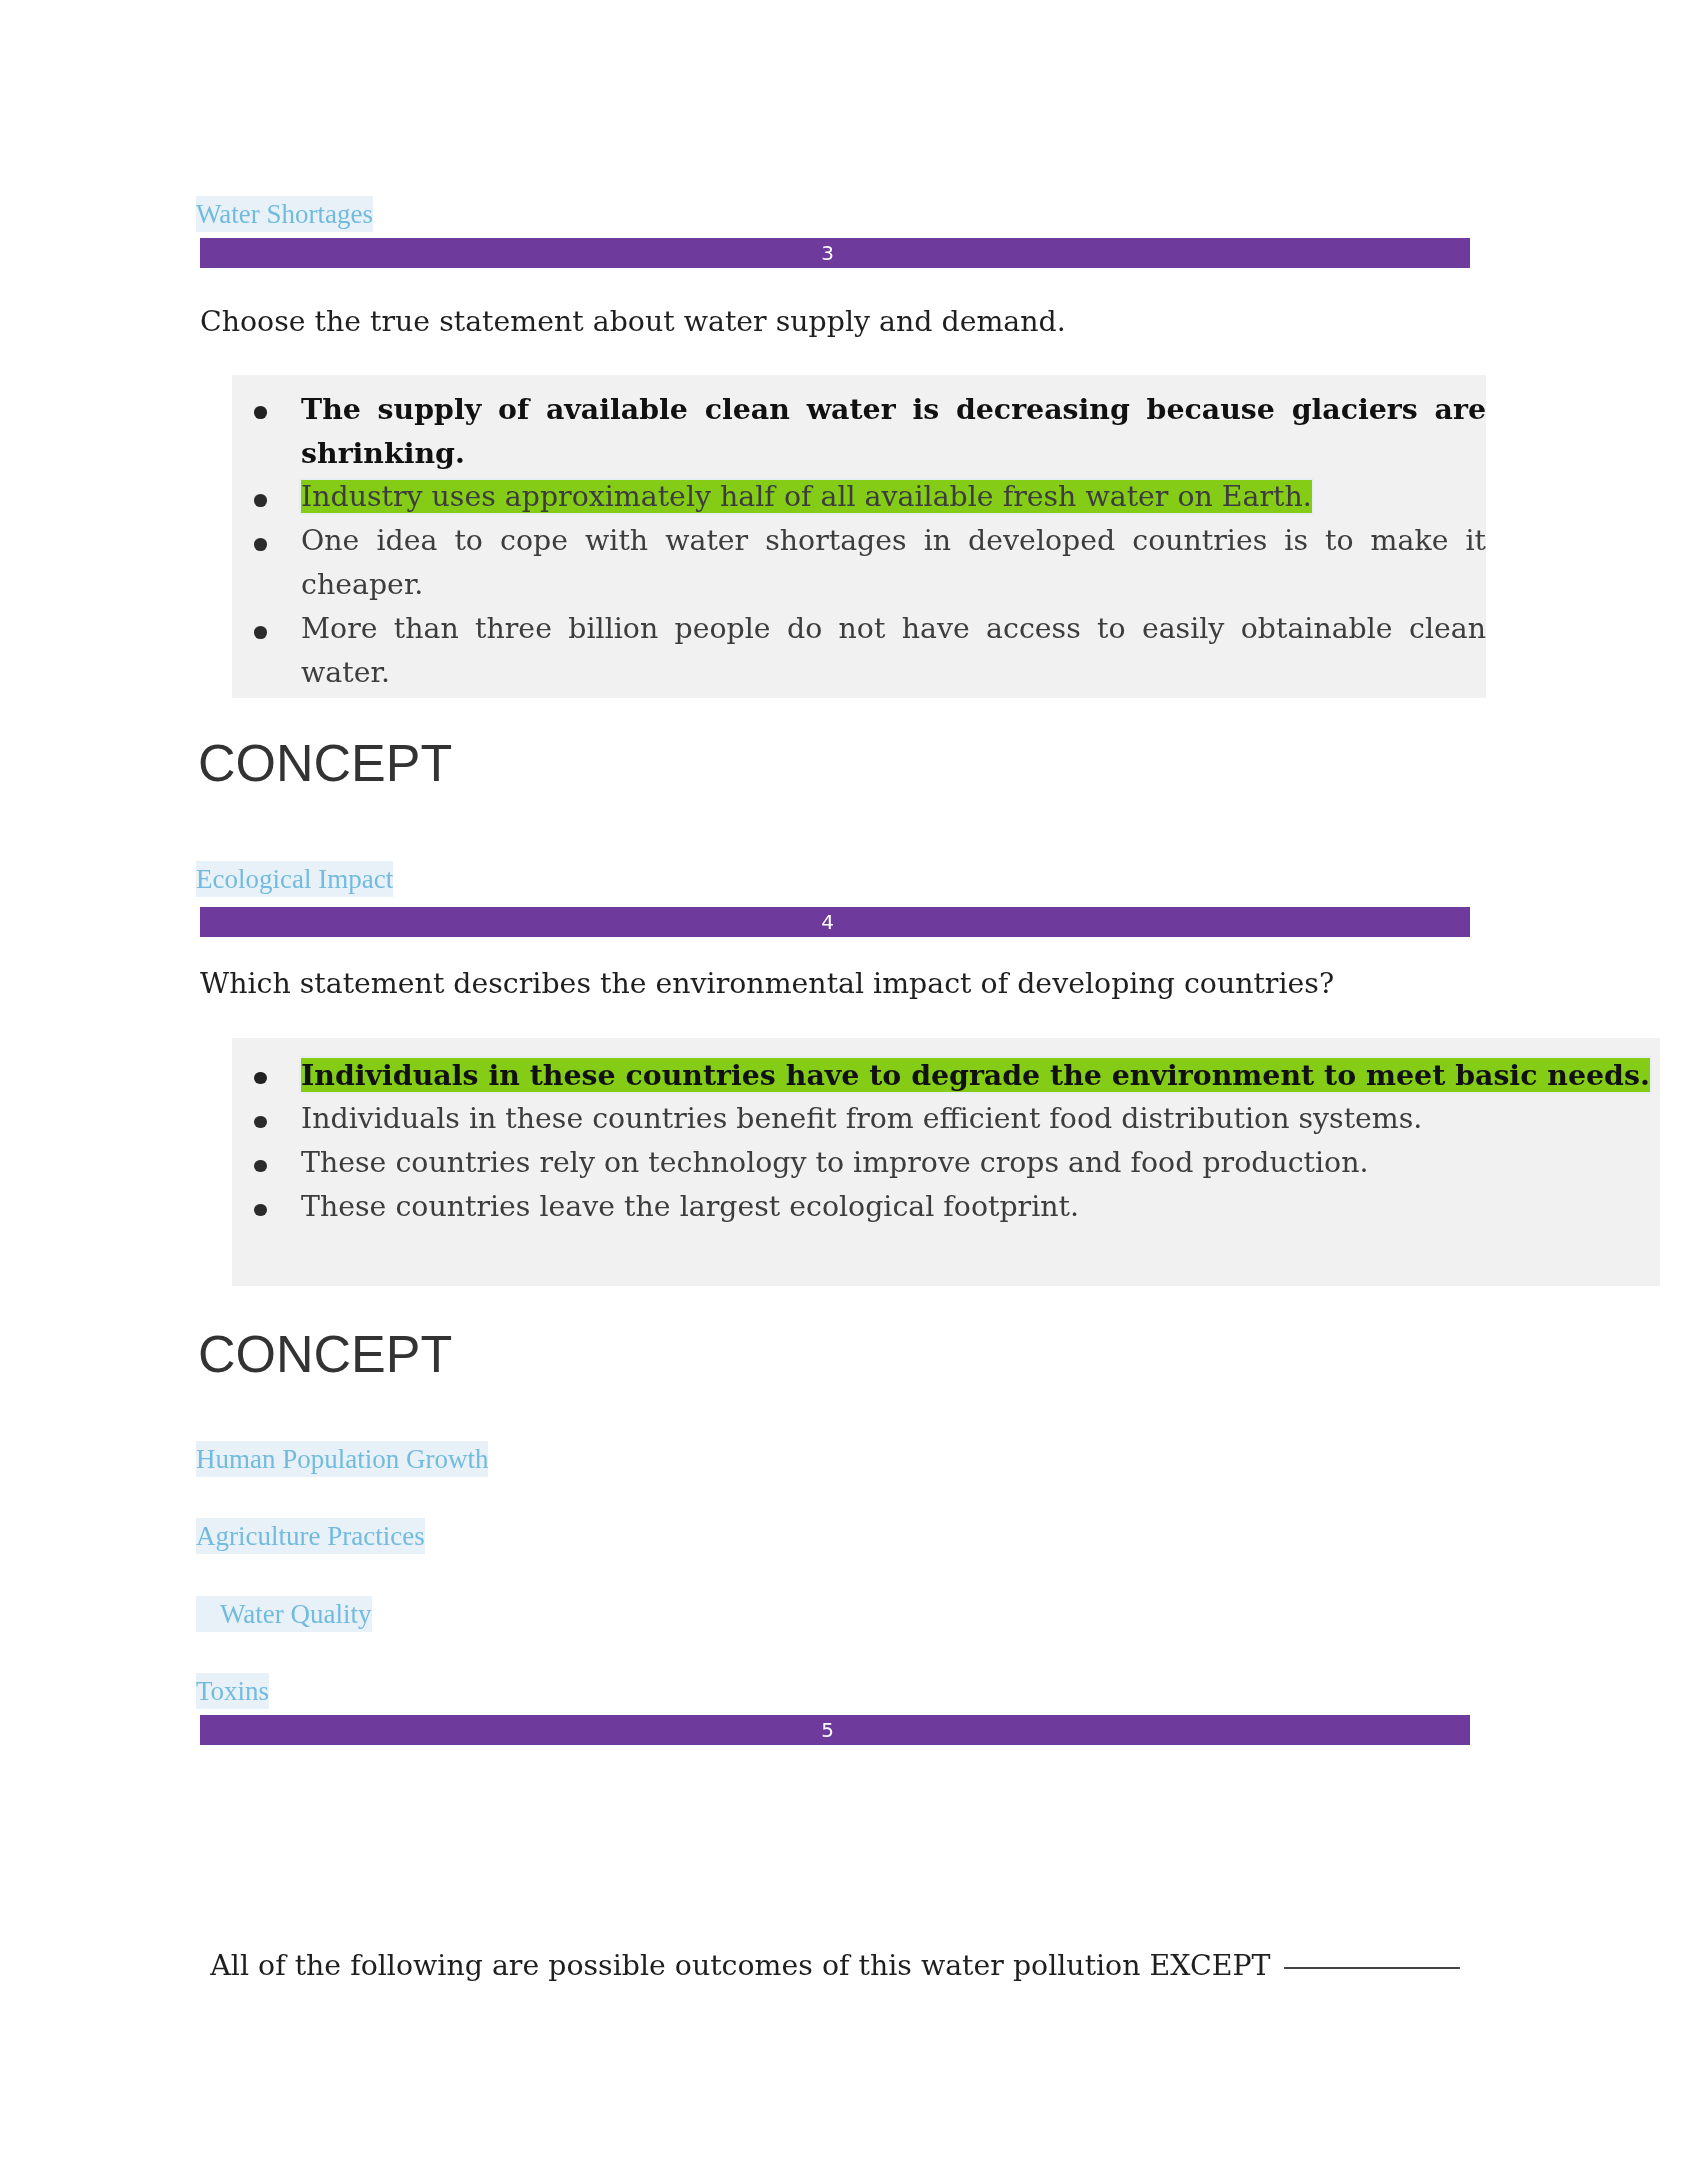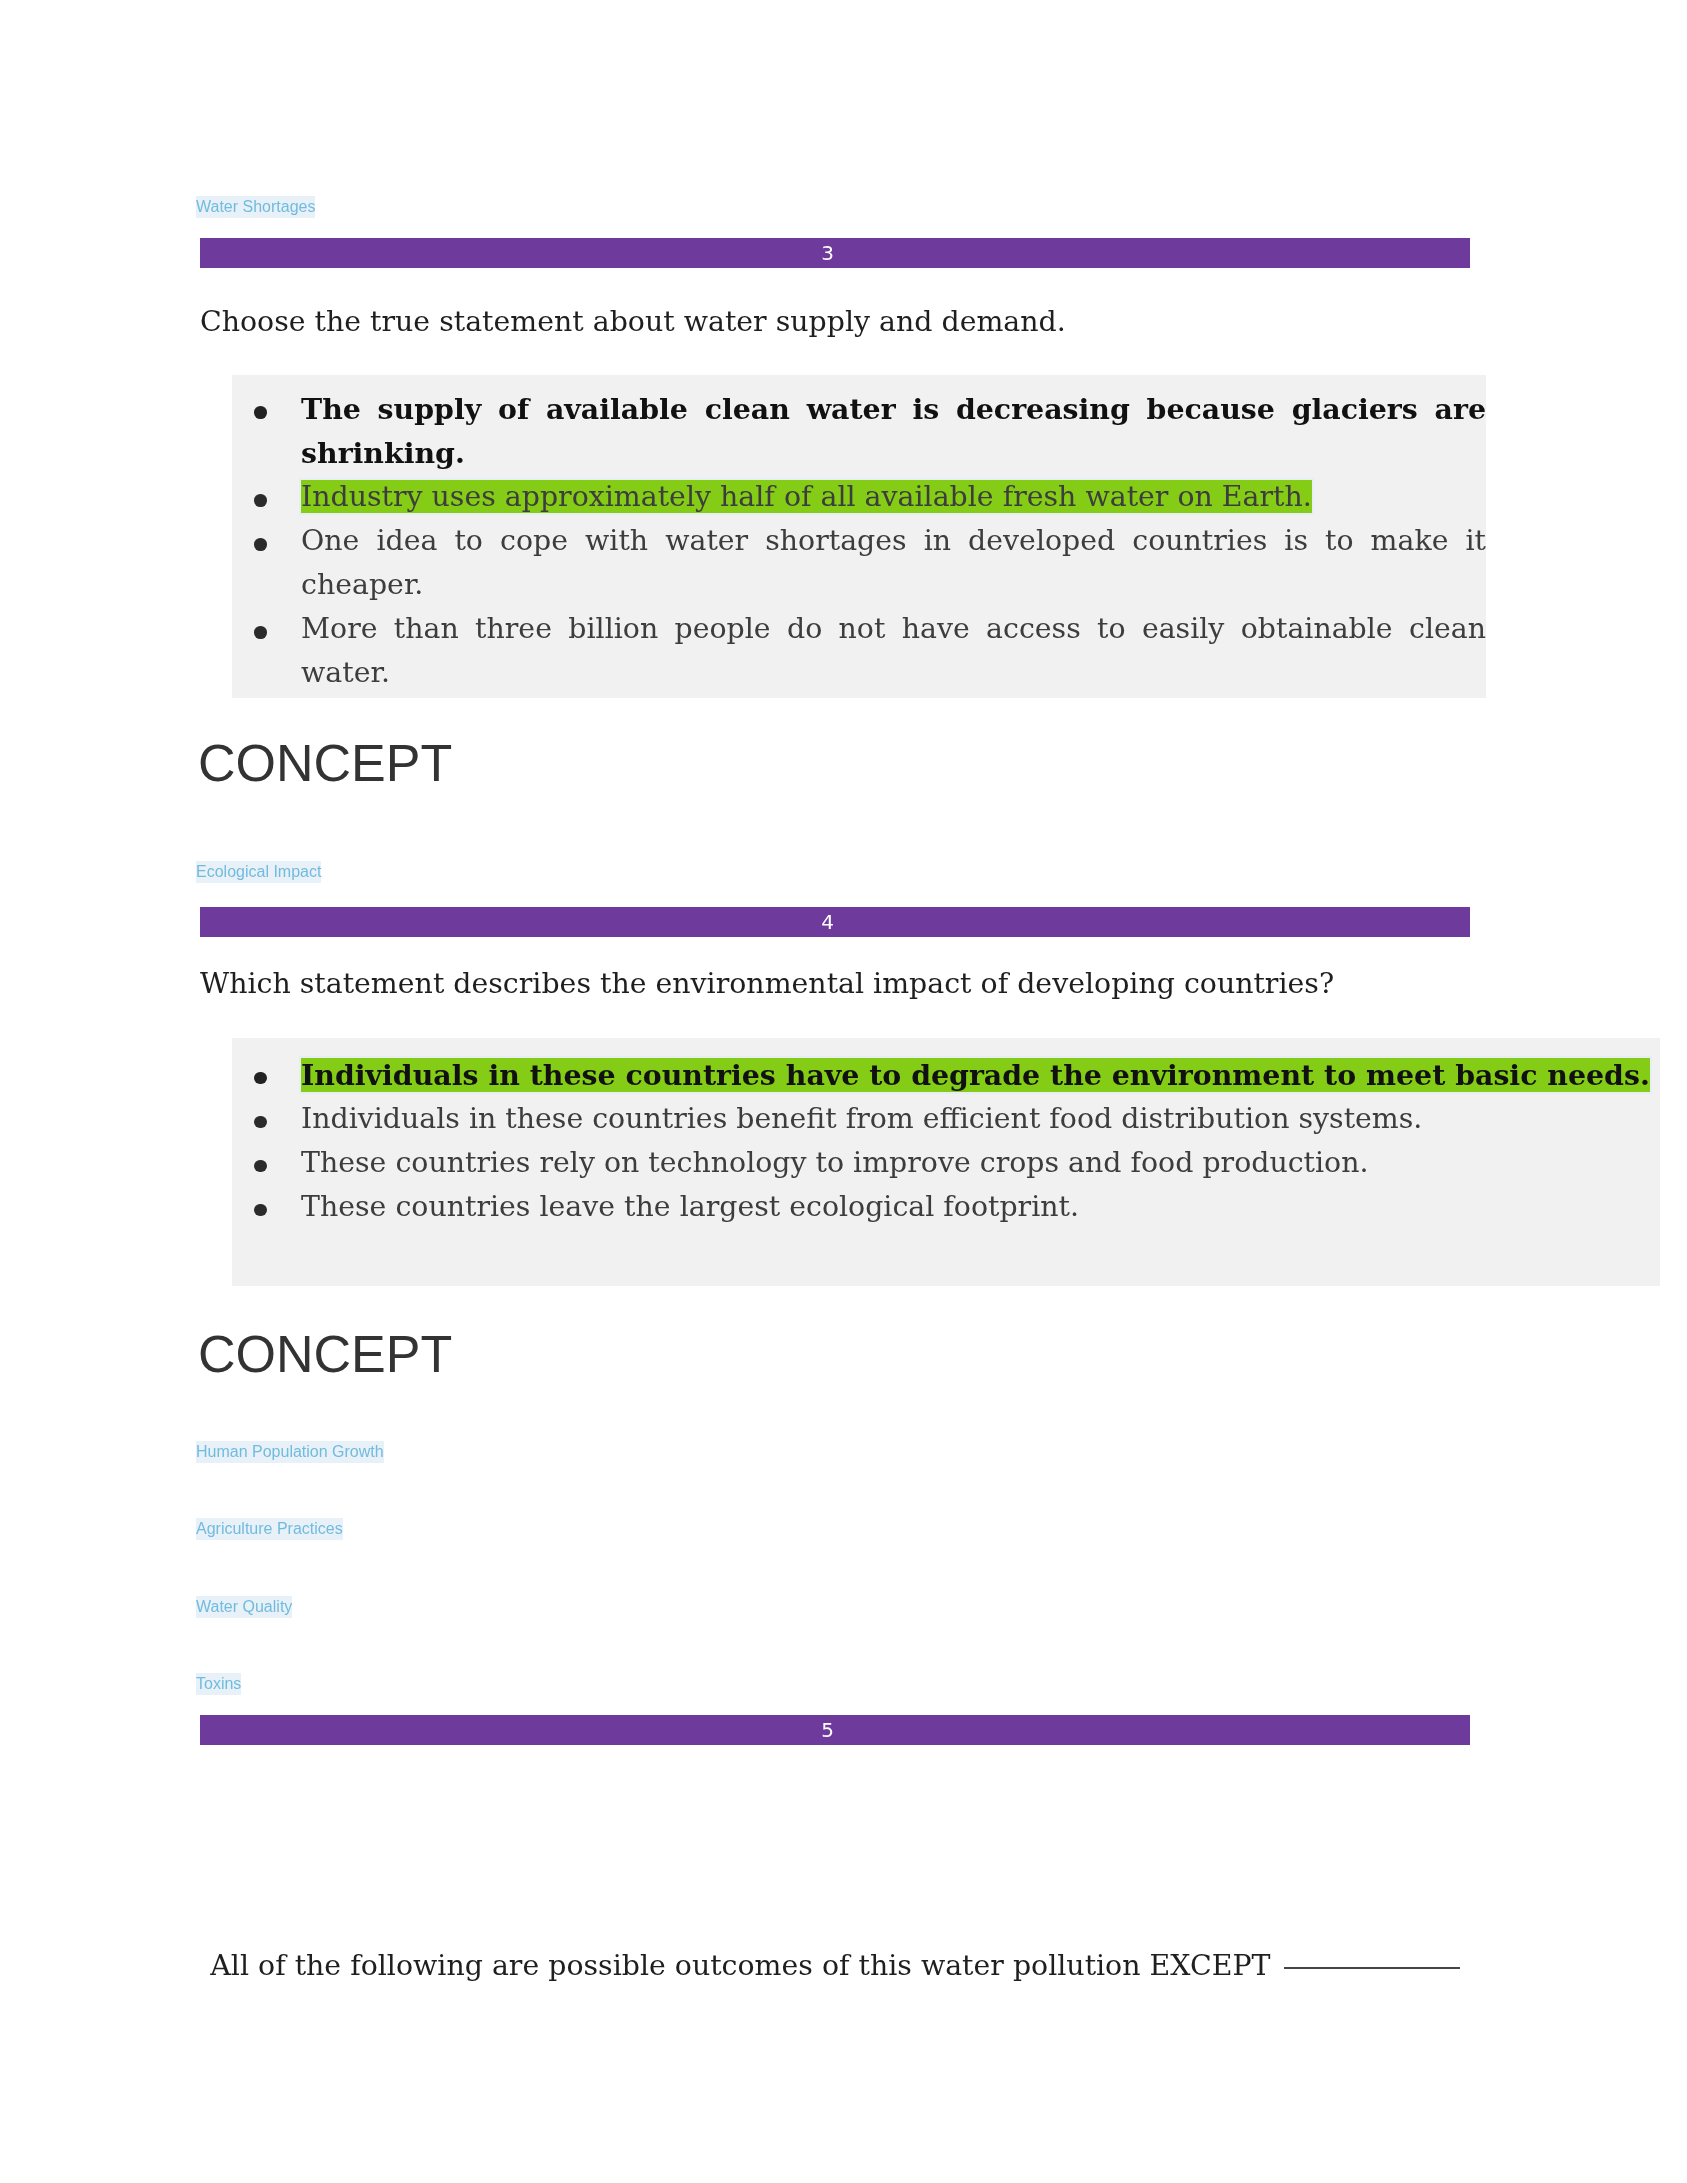--- a/index.html
+++ b/index.html
@@ -1,21 +1,21 @@
 <!DOCTYPE html>
 <html style="font-size:10.6px"><head>
 <meta charset="utf-8">
 <style>
   html,body{margin:0;padding:0;background:#fff;}
   body{width:1687px;height:2183px;}
   .page{position:relative;width:1687px;height:2183px;overflow:hidden;background:#fff;
         font-family:"DejaVu Serif",serif;}
   .abs{position:absolute;}
 
-  .link{color:#72bbdf;font-family:Liberation Sans, sans-serif;font-size:16px;
+  .link{color:#72bbdf;font-family:Liberation Serif, serif;font-size:27px;
         background:#e7f1f7;line-height:1.35;display:inline-block;
         text-decoration:none;white-space:nowrap;}
 
   .pbar{background:#6e3a9b;color:#ffffff;font-family:"DejaVu Sans",sans-serif;
         font-size:20px;display:flex;align-items:center;justify-content:center;padding-right:14.6px;box-sizing:border-box;
         height:30px;}
 
   .qtext{font-size:28.4px;color:#1f1f1f;font-family:"DejaVu Serif",serif;
          line-height:56px;text-align:justify;}
 
@@ -68,21 +68,21 @@
       <li><span class="bul"></span><span>Individuals in these countries benefit from efficient food distribution systems.</span></li>
       <li><span class="bul"></span><span>These countries rely on technology to improve crops and food production.</span></li>
       <li><span class="bul"></span><span>These countries leave the largest ecological footprint.</span></li>
     </ul>
   </div>
 
   <div class="concept abs" style="left:198px;top:1328px;">CONCEPT</div>
 
   <a class="link abs" style="left:196px;top:1441px;">Human Population Growth</a>
   <a class="link abs" style="left:196px;top:1518px;">Agriculture Practices</a>
-  <a class="link abs" style="left:196px;top:1596px;">Water Quality</a>
+  <a class="link abs" style="left:196px;top:1596px;padding-left:24px;">Water Quality</a>
   <a class="link abs" style="left:196px;top:1673px;">Toxins</a>
 
   <div class="pbar abs" style="left:200px;top:1715px;width:1270px;">
       <span>5</span>
     </div>
   <div class="qtext abs" style="left:200px;top:1938px;width:1270px;text-align:center;"><span>All of the following are possible outcomes of this water pollution EXCEPT</span><span class="blank"></span></div>
 </div>
 
 
 </body></html>

